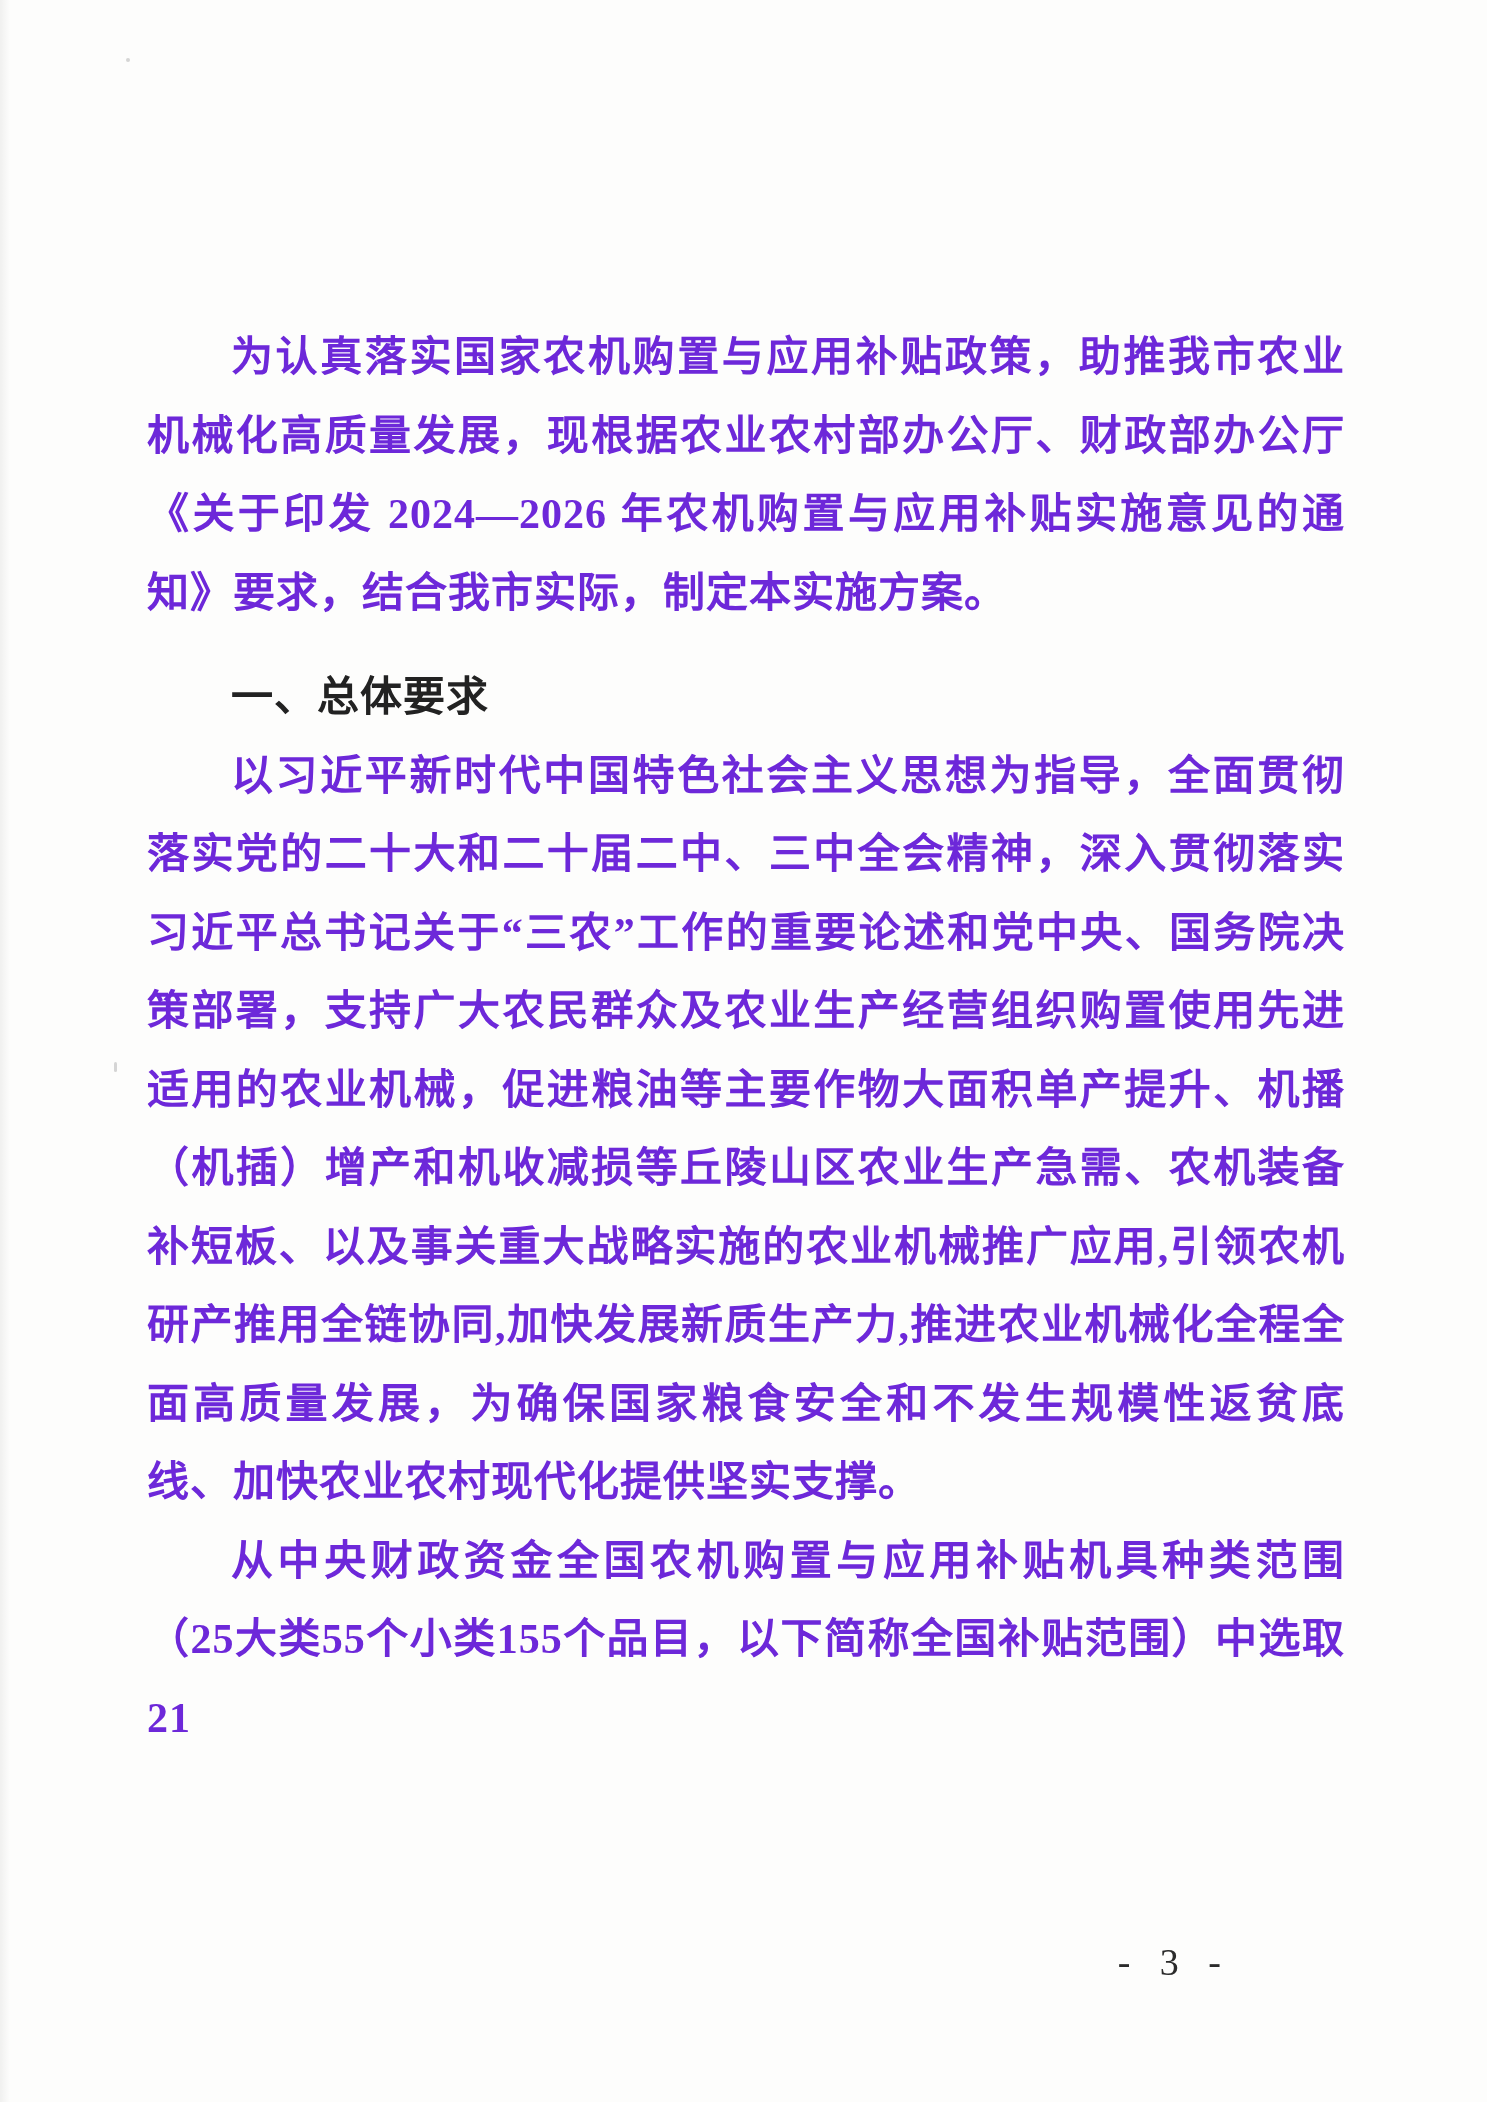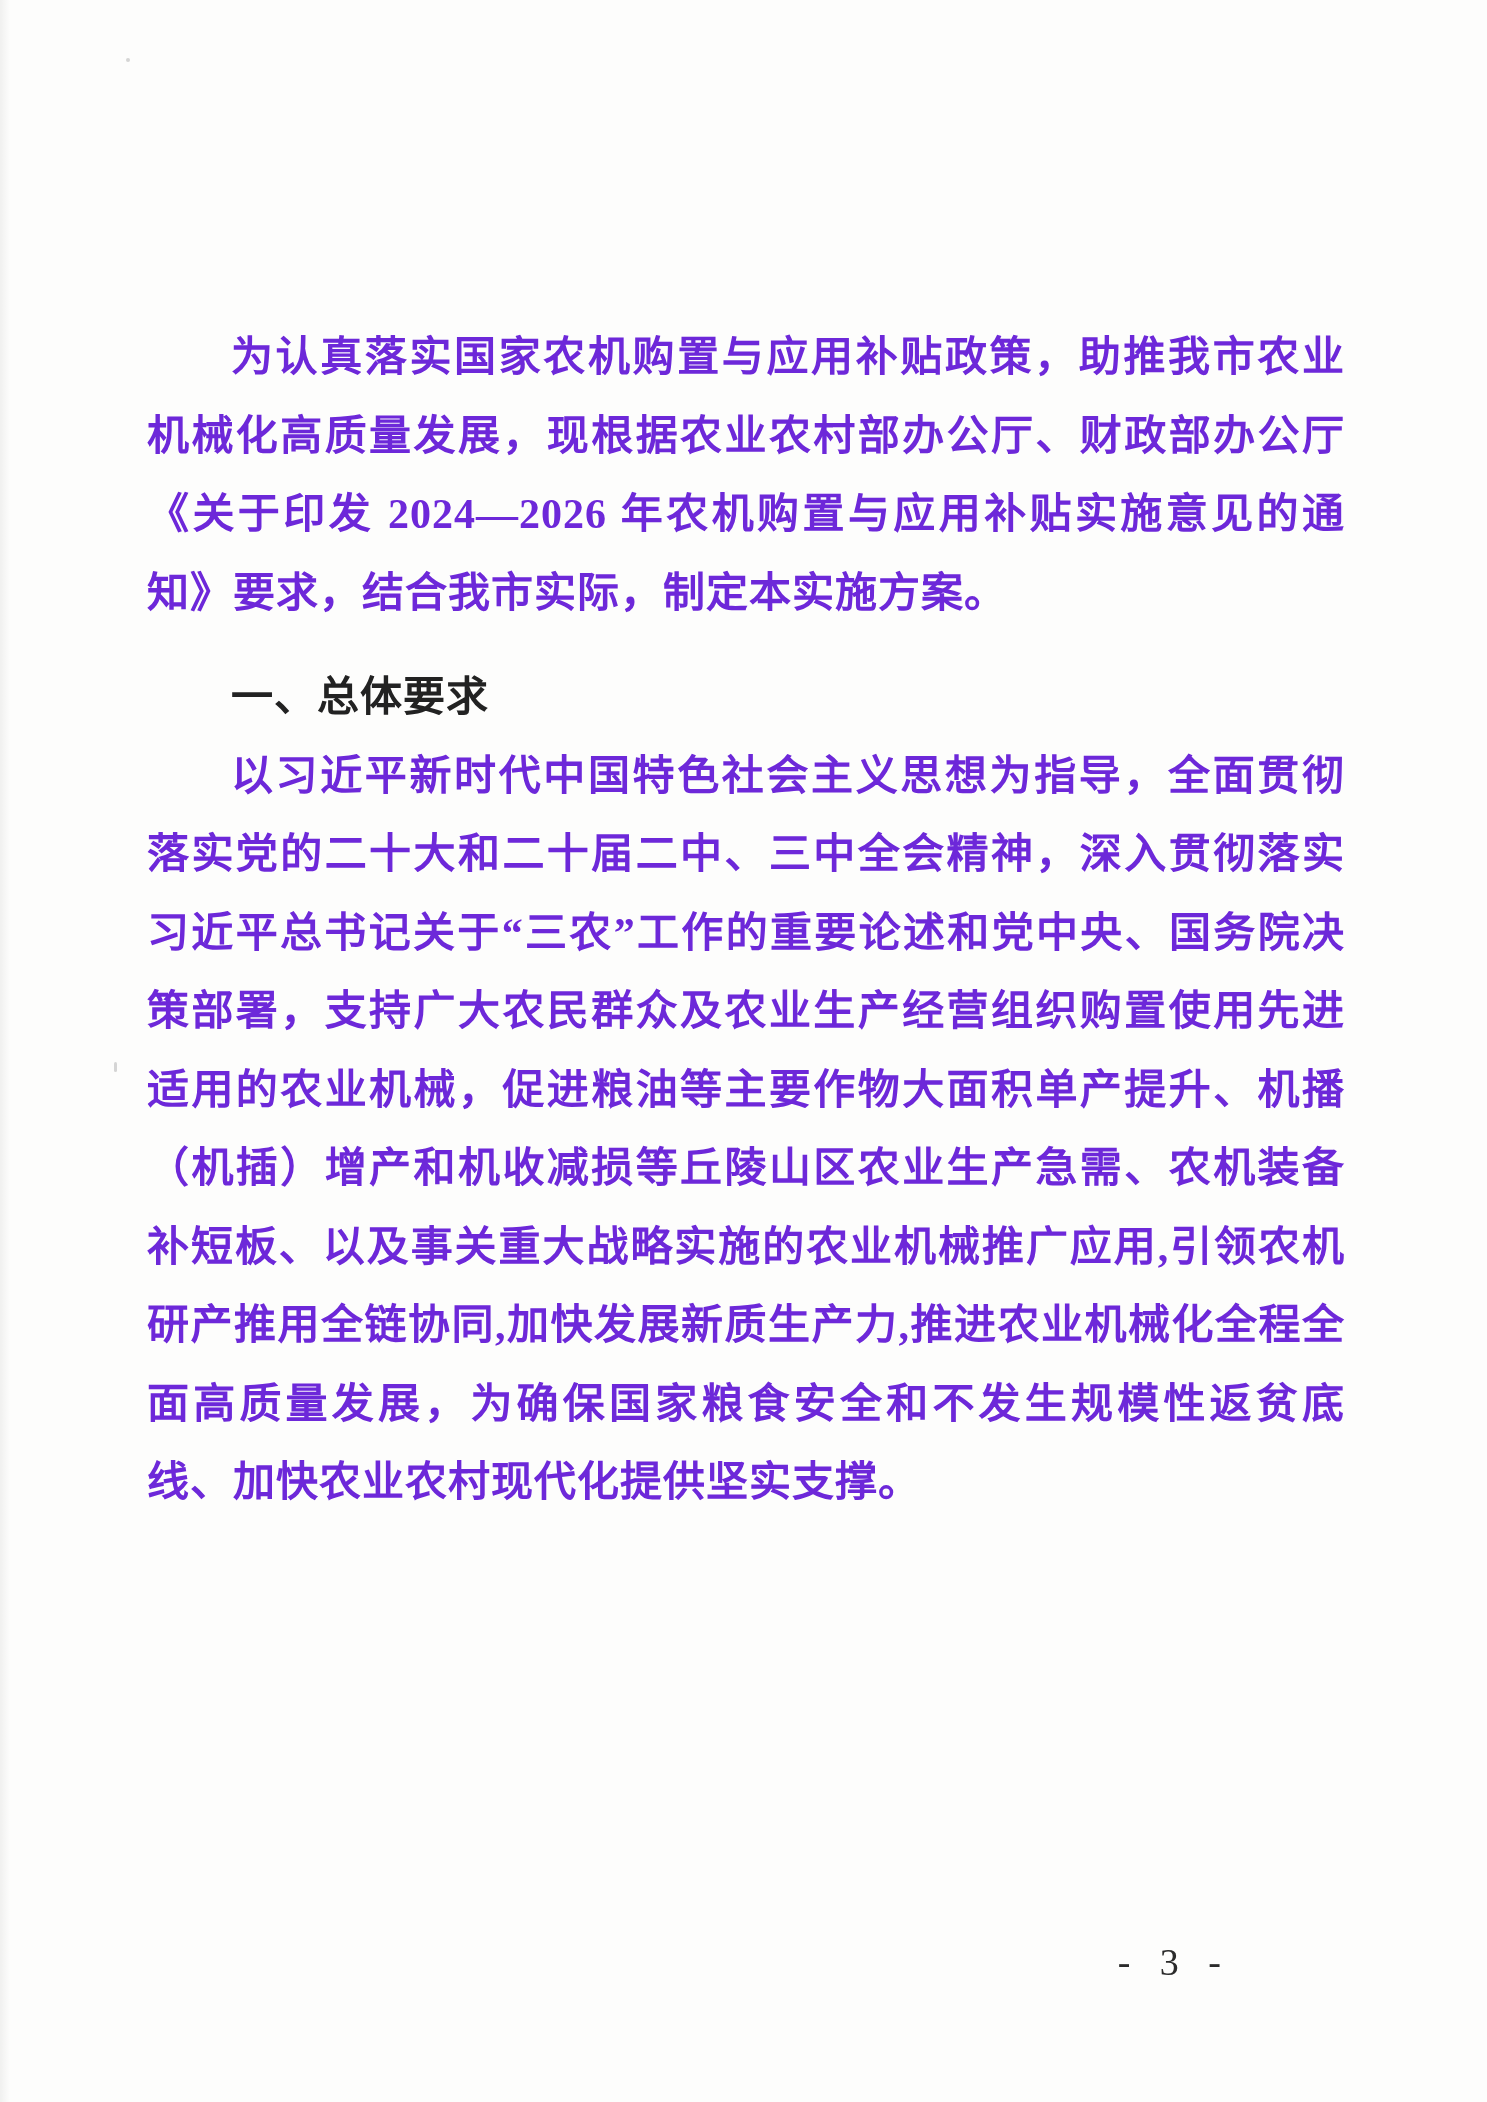--- a/index.html
+++ b/index.html
@@ -106,16 +106,17 @@
     </h1>
 
     <p class="para intro">为认真落实国家农机购置与应用补贴政策，助推我市农业机械化高质量发展，现根据农业农村部办公厅、财政部办公厅《关于印发 2024—2026 年农机购置与应用补贴实施意见的通知》要求，结合我市实际，制定本实施方案。</p>
 
     <h2 class="heading first">一、总体要求</h2>
 
     <p class="para">以习近平新时代中国特色社会主义思想为指导，全面贯彻落实党的二十大和二十届二中、三中全会精神，深入贯彻落实习近平总书记关于“三农”工作的重要论述和党中央、国务院决策部署，支持广大农民群众及农业生产经营组织购置使用先进适用的农业机械，促进粮油等主要作物大面积单产提升、机播（机插）增产和机收减损等丘陵山区农业生产急需、农机装备补短板、以及事关重大战略实施的农业机械推广应用,引领农机研产推用全链协同,加快发展新质生产力,推进农业机械化全程全面高质量发展，为确保国家粮食安全和不发生规模性返贫底线、加快农业农村现代化提供坚实支撑。</p>
 
 
 
+    <p class="para">从中央财政资金全国农机购置与应用补贴机具种类范围（25大类55个小类155个品目，以下简称全国补贴范围）中选取21</p>
   </div>
 
   <div class="page-number">- 3 -</div>
 </div>
 
 </body></html>

